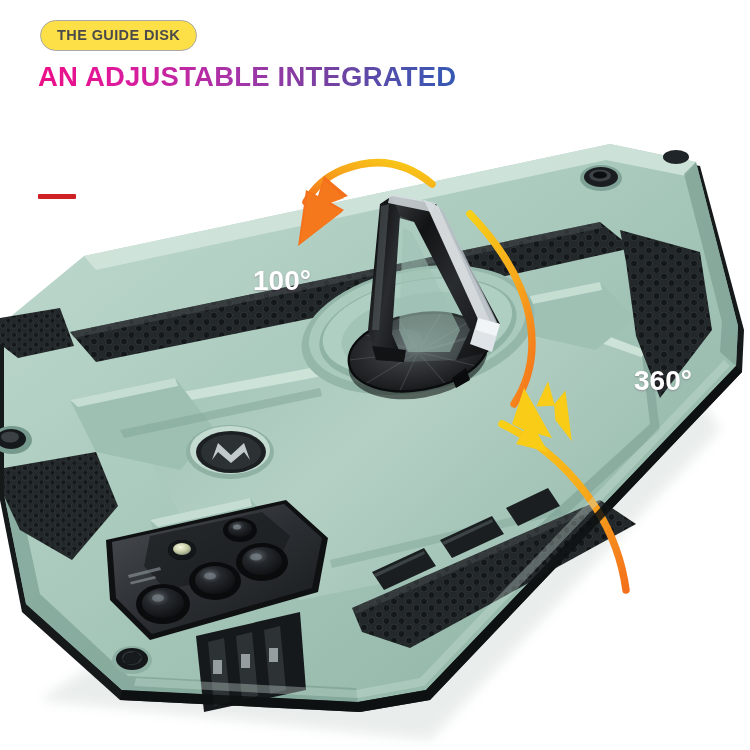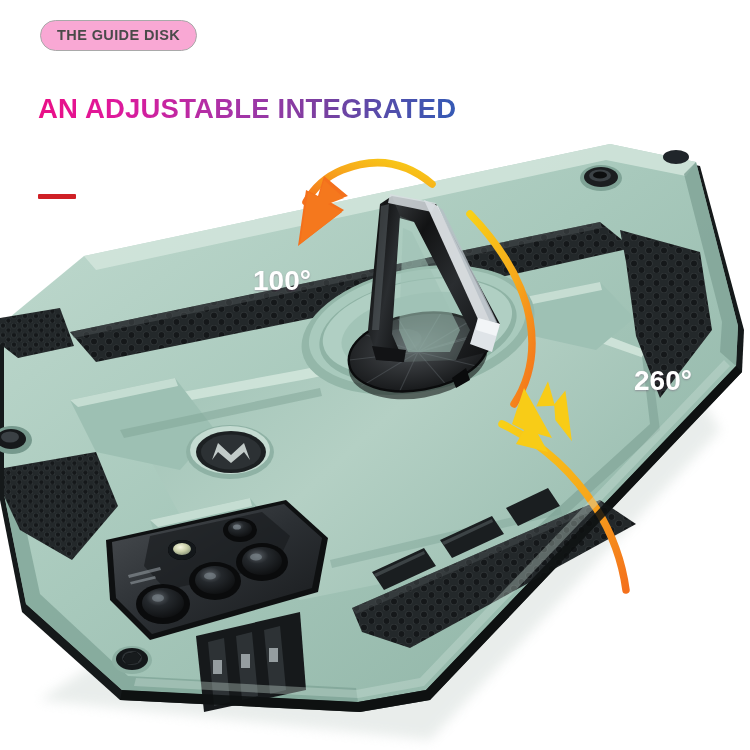--- a/index.html
+++ b/index.html
@@ -12,31 +12,30 @@
   #stage{position:relative;width:750px;height:750px;background:#fff;overflow:hidden;}
 
   
   .pill{
     position:absolute;left:40px;top:20px;
     padding:6px 16px 7px 16px;
     border:1.5px solid #a9a9a9;
     border-radius:20px;
     font-size:14.5px;font-weight:bold;letter-spacing:.4px;
     color:#4a4a4a;
-    background:#f9a8d4;
+    background:#fde047;
     white-space:nowrap;
   }
 
   
   .headline{
     position:absolute;left:38px;top:62px;width:470px;
     font-size:27.5px;font-weight:bold;line-height:30px;
     letter-spacing:.2px;
     text-transform:uppercase;
-    margin-top:32px;
   }
   .hl-line{
     display:block;
     background:linear-gradient(90deg,#ea0f86 0%,#e0189b 16%,#a634a8 42%,#7b3fa0 60%,#4a51ae 78%,#1f62bb 100%);
     background-size:470px 100%;
     background-repeat:no-repeat;
     -webkit-background-clip:text;
     background-clip:text;
     color:transparent;
     -webkit-text-fill-color:transparent;
@@ -413,16 +412,16 @@
     <span class="hl-line">AN ADJUSTABLE INTEGRATED</span>
   </div>
 
   <div class="redbar"></div>
 
   <div class="badge" id="badge100">
     <span>100°</span>
   </div>
 
   <div class="badge" id="badge360">
-    <span>260°</span>
+    <span>360°</span>
   </div>
 
 </div>
 
 </body></html>

